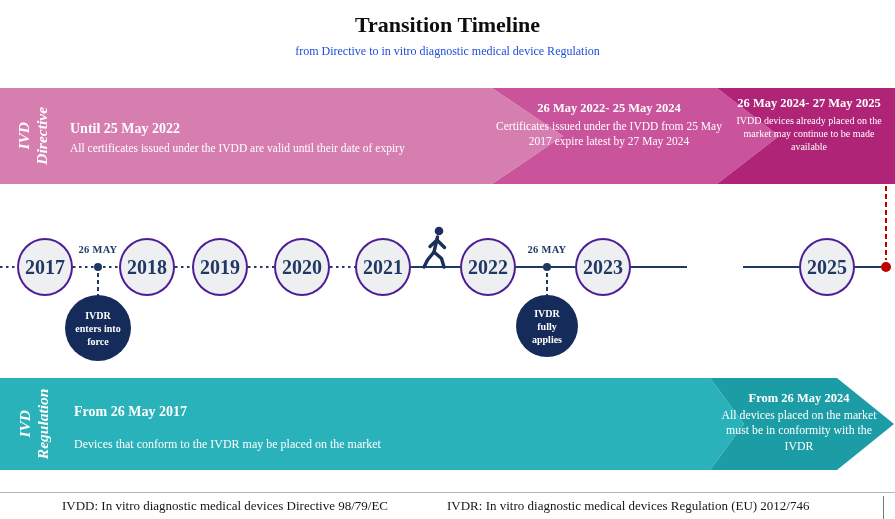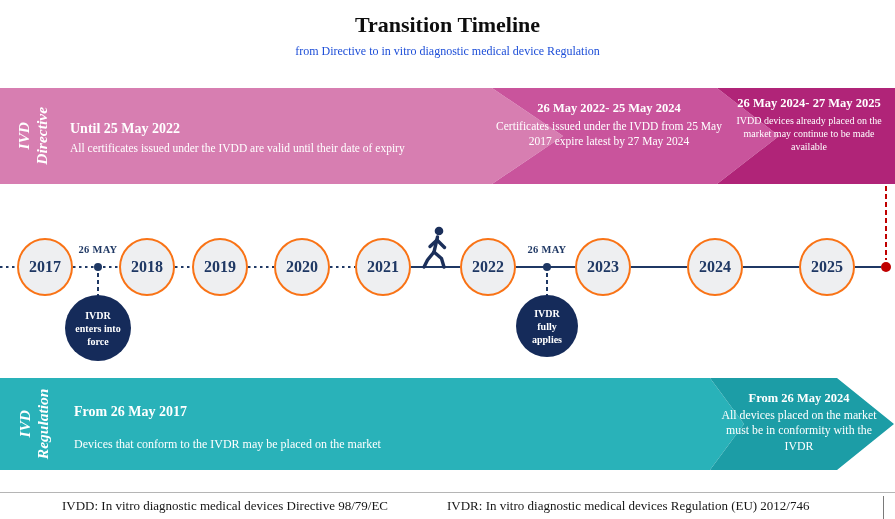--- a/index.html
+++ b/index.html
@@ -49,23 +49,23 @@
   .st-t1 { left:74px; top:404px; }
   .st-t1 .heading { font-size:14px; margin-bottom:17px; }
   .st-t1 .body { font-size:12px; white-space:nowrap; }
   .st-t2 { left:720px; top:391px; width:158px; text-align:center; }
   .st-t2 .heading { font-size:12.5px; margin-bottom:2px; }
   .st-t2 .body { font-size:11.8px; line-height:1.3; }
   
   .tl-svg { position:absolute; left:0; top:180px; width:895px; height:190px; }
   .year-circle {
     position:absolute; width:56px; height:58px; border-radius:50%;
-    background:#eeeff1; border:2px solid #f97316;
+    background:#eeeff1; border:2px solid #4c1d95;
     display:flex; align-items:center; justify-content:center;
-    font-weight:bold; font-size:16px; color:#1f3864;
+    font-weight:bold; font-size:20px; color:#1f3864;
   }
   .date-label {
     position:absolute; width:56px; text-align:center; top:244px;
     font-size:10.5px; font-weight:bold; color:#1f3864; letter-spacing:0.3px;
   }
   .callout {
     position:absolute; border-radius:50%; background:#152b5a;
     display:flex; align-items:center; justify-content:center; text-align:center;
     color:#ffffff; font-weight:bold; font-size:10px; line-height:1.3;
   }
@@ -162,23 +162,20 @@
     </div>
   <div class="year-circle" style="left:355px; top:238px;">
       <span>2021</span>
     </div>
   <div class="year-circle" style="left:460px; top:238px;">
       <span>2022</span>
     </div>
   <div class="year-circle" style="left:575px; top:238px;">
       <span>2023</span>
     </div>
-  <div class="year-circle" style="left:687px; top:238px;">
-      <span>2024</span>
-    </div>
   <div class="year-circle" style="left:799px; top:238px;">
       <span>2025</span>
     </div>
 
   <div class="date-label" style="left:70px;">26 MAY</div>
   <div class="date-label" style="left:519px;">26 MAY</div>
 
   <div class="callout callout-1">
     <div class="txt">IVDR enters into force</div>
   </div>

